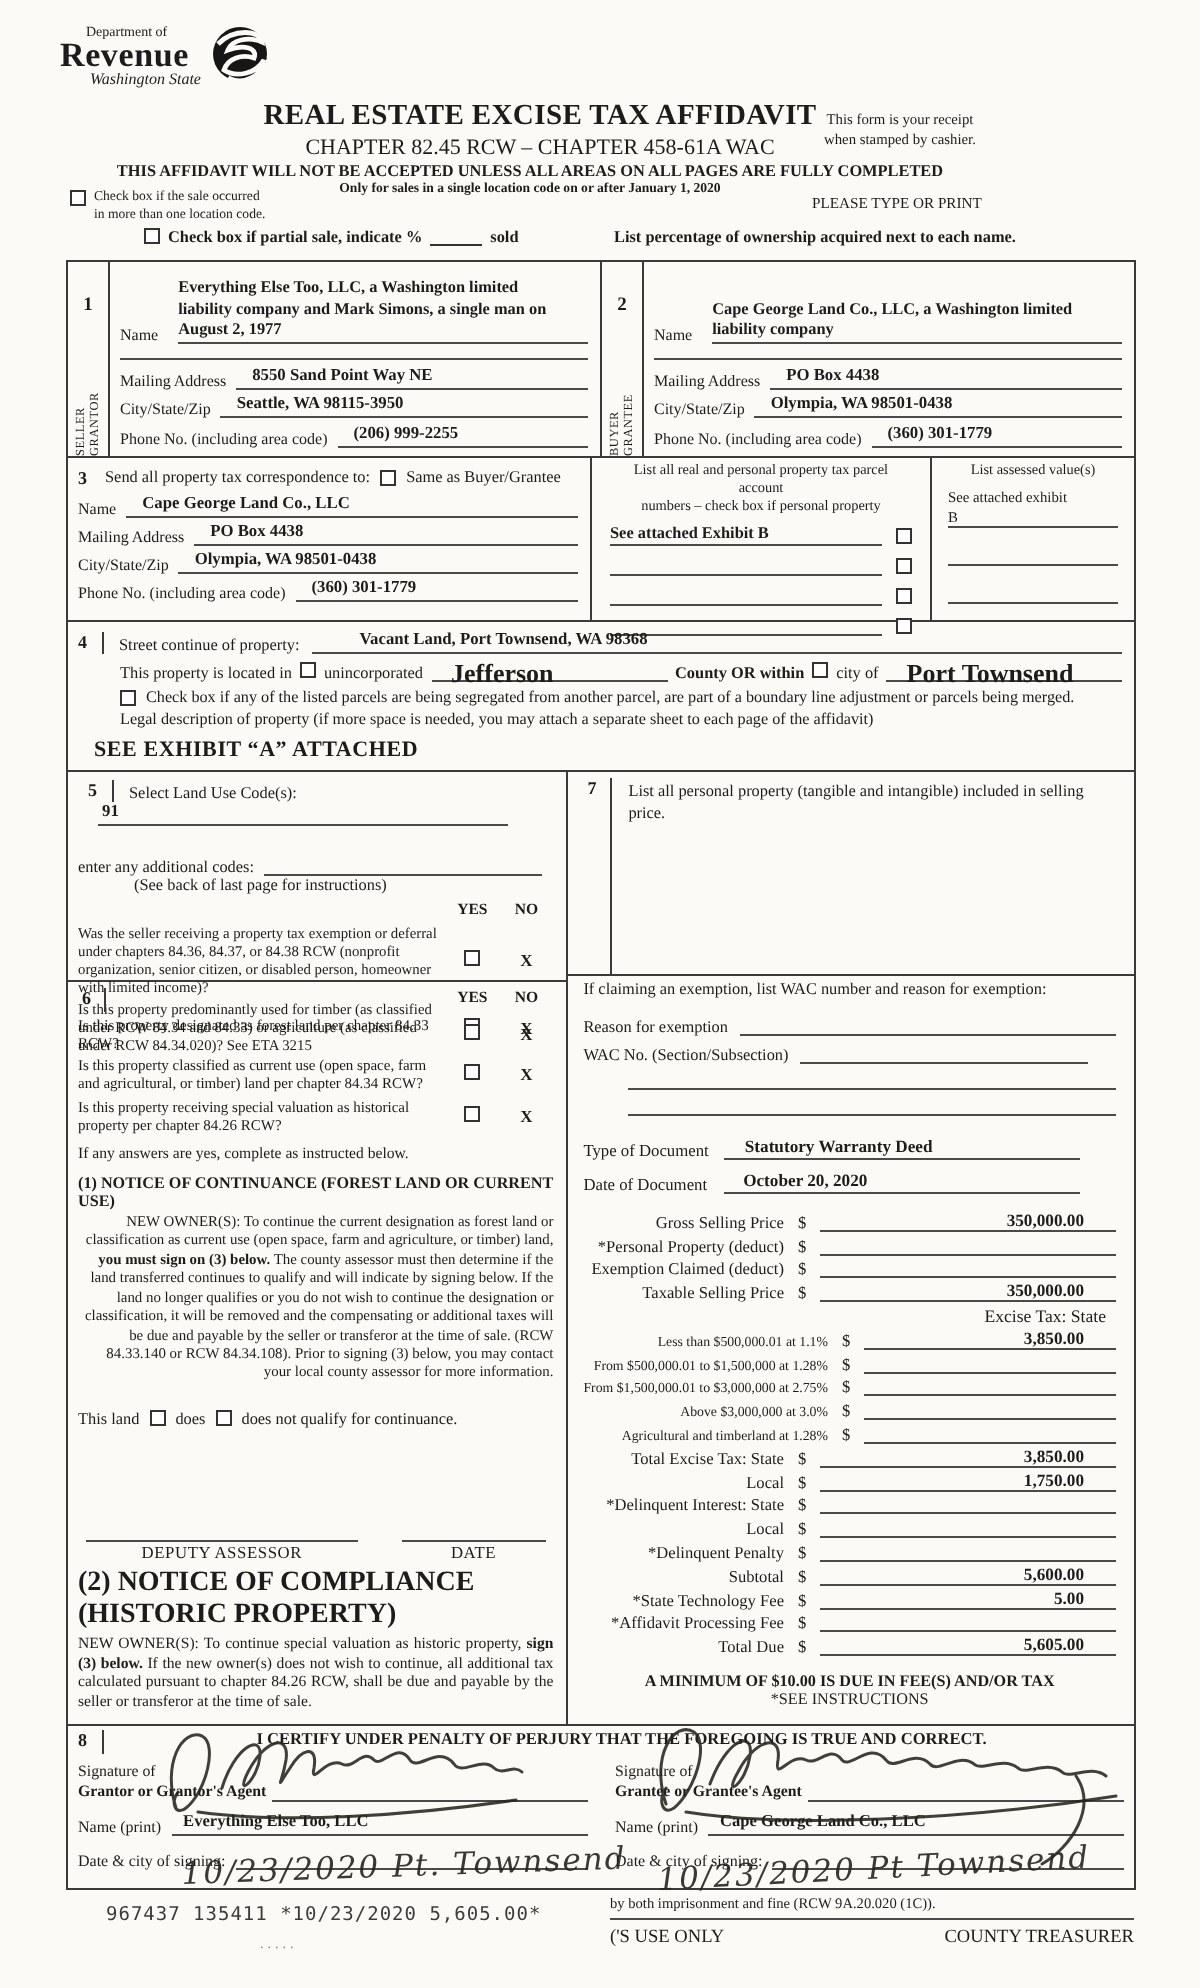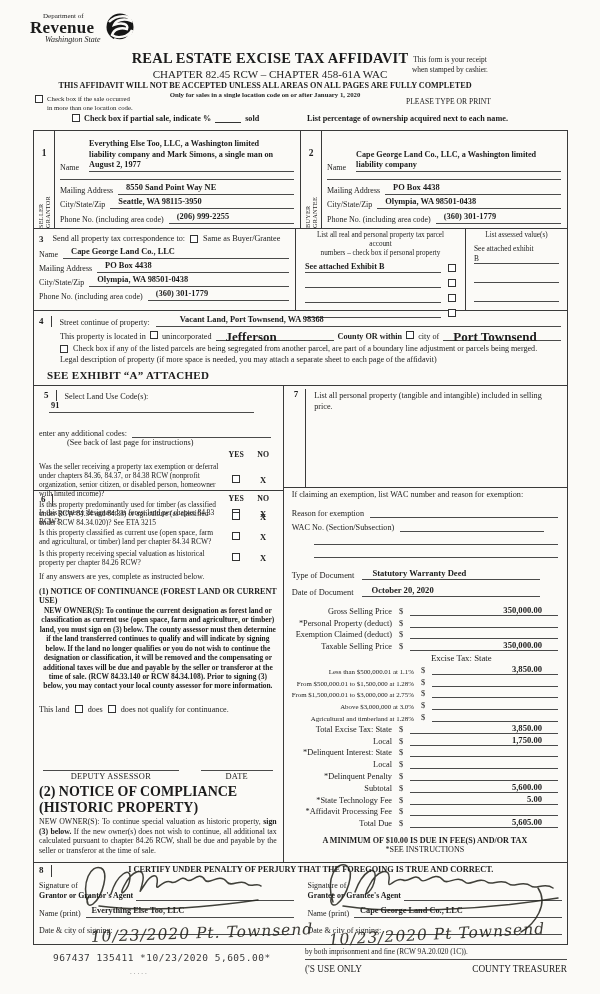--- a/index.html
+++ b/index.html
@@ -95,21 +95,21 @@
   .qrow .qtext { flex:1; font-size:7.4px; line-height:1.22; padding-right:3px; }
   .qrow .qc { width:27px; text-align:center; font-weight:bold; font-size:8.5px; }
   .box6 { flex:1; padding:3px 6px 0 5px; overflow:hidden; }
   .b6hdr { display:flex; height:12px; font-size:7.8px; font-weight:bold; }
   .b6hdr .num6 { font-weight:bold; font-size:9px; border-right:1px solid #3a3a3a; padding:0 6px 0 2px; }
   .b6hdr .sp { flex:1; }
   .b6hdr .qc { width:27px; text-align:center; }
   .box6 .qrow .qtext { font-size:7.5px; }
   .ifnote { font-size:7.8px; margin-top:5px; }
   .ntitle { font-size:8.1px; font-weight:bold; margin-top:6px; }
-  .nbody { font-size:7.45px; line-height:1.27; margin-top:1px; text-align:center;font-weight:bold; }
+  .nbody { font-size:7.45px; line-height:1.27; margin-top:1px; text-align:right; }
   .qualify { display:flex; align-items:center; gap:5px; font-size:8.2px; margin-top:14px; }
   .deputy { display:flex; gap:22px; margin-top:47px; padding:0 4px; }
   .deputy .dcol { display:flex; flex-direction:column; }
   .deputy .dc1 { flex:1.7; }
   .deputy .dc2 { flex:.9; }
   .deputy .dln { border-bottom:1px solid #4a4a4a; height:10px; }
   .deputy .dlb { font-size:8.4px; text-align:center; margin-top:1px; letter-spacing:.3px; }
   .n2body { font-size:7.8px; line-height:1.25; margin-top:1px; text-align:justify; }
   .sig3 { text-align:center; font-weight:bold; font-size:8.3px; margin-top:8px; }
   .wideline { border-bottom:1px solid #4a4a4a; height:13px; margin:0 6px; }
@@ -126,21 +126,21 @@
   .docrow { display:flex; align-items:flex-end; height:17px; }
   .docrow .lbl { font-size:8.4px; padding-right:8px; }
   .docrow .uv { flex:1; font-weight:bold; font-size:8.6px; height:12px; padding-left:10px; }
   .taxtable { margin-top:7px; }
   .trow { display:flex; align-items:flex-end; height:11.8px; }
   .trow .tl { flex:1; text-align:right; font-size:8.3px; padding-right:5px; white-space:nowrap; }
   .trow .dl { width:13px; font-size:8.3px; padding-left:2px; }
   .trow .tv { width:148px; border-bottom:1px solid #4a4a4a; text-align:right; font-weight:bold; font-size:8.6px; padding-right:16px; height:11px; }
   .trow.rate .tl { font-size:6.9px; }
   .trow.rate .tv { width:126px; }
-  .trow.hdrrow .tl { text-align:center; padding-left:78px; font-size:8.8px; }
+  .trow.hdrrow .tl { text-align:right; padding-left:78px; font-size:8.8px; }
   .mindue { text-align:center; font-weight:bold; font-size:8.1px; margin-top:8px; }
   .seeinstr { text-align:center; font-size:8.1px; }
 
   
   .rowE { height:83px; padding:2px 5px 0 0; }
   .r8hdr { display:flex; height:12px; }
   .r8hdr .cert { flex:1; text-align:center; font-weight:bold; font-size:8.3px; }
   .r8cols { display:flex; gap:14px; padding-left:5px; }
   .r8col { flex:1; }
   .sigrow { display:flex; align-items:flex-end; height:24px; }

